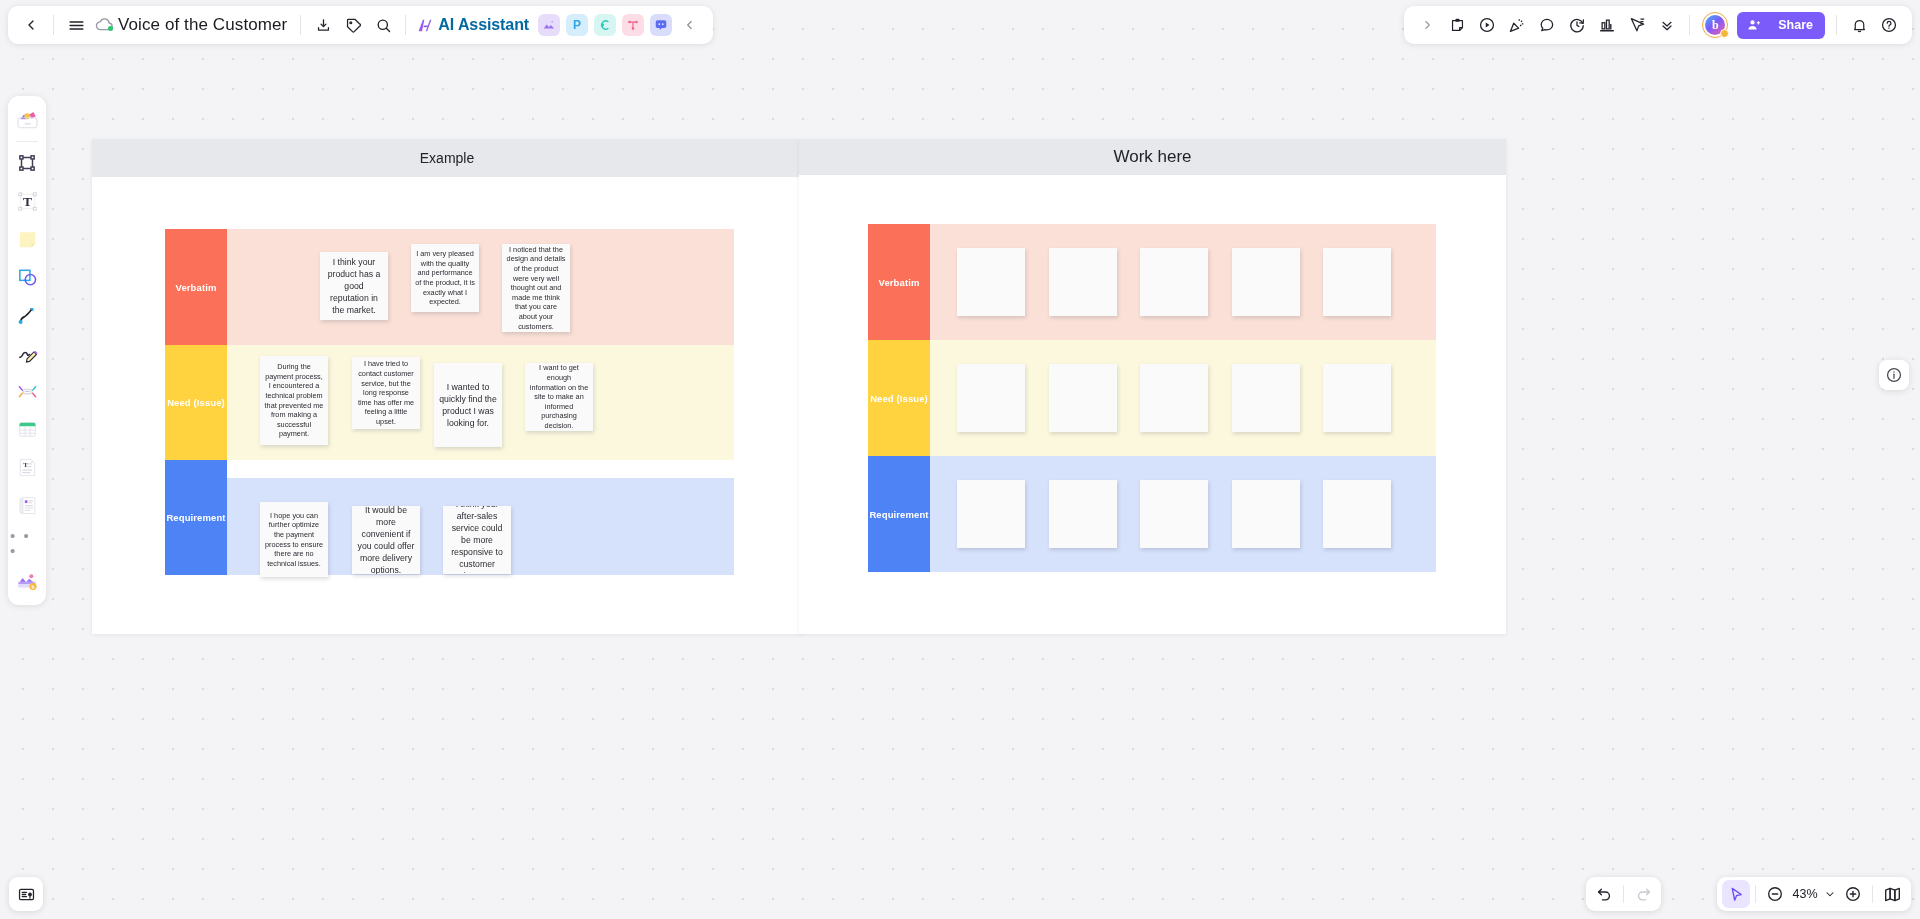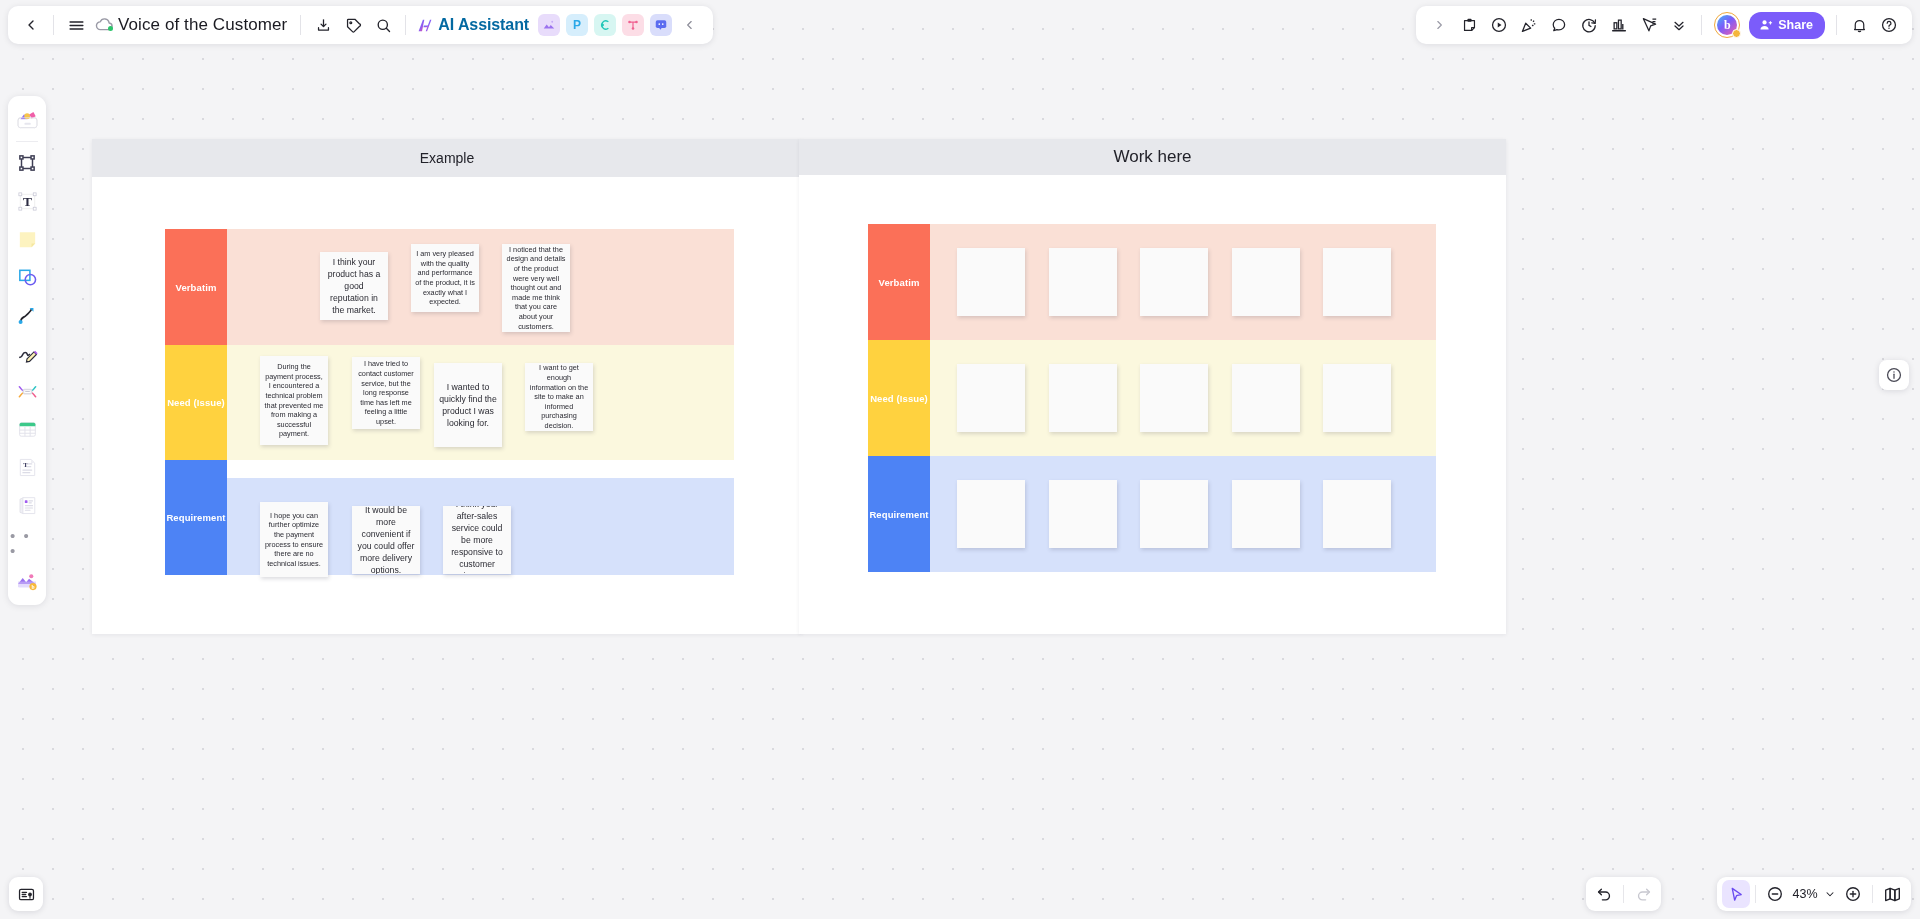--- a/index.html
+++ b/index.html
@@ -59,22 +59,22 @@
   }
   .ai-label { font-size: 16px; color: #0369a1; font-weight: 600; white-space: nowrap; letter-spacing: -.1px; }
   .appchip {
     width: 22px; height: 22px; border-radius: 6px; flex: none;
     display: flex; align-items: center; justify-content: center;
     cursor: pointer; margin: 0 3px;
     font-size: 12px; font-weight: 700;
   }
   .share-btn {
     height: 27px; background: #7b5cfa; color: #fff;
-    border-radius: 12px; display: flex; align-items: center;
-    gap: 5px; padding: 0 12px 0 10px; font-size: 12.5px;
+    border-radius: 6px; display: flex; align-items: center;
+    gap: 17px; padding: 0 12px 0 10px; font-size: 12.5px;
     font-weight: 600; cursor: pointer; margin: 0 4px;
     white-space: nowrap;
   }
   .avatar-ring {
     width: 26px; height: 26px; border-radius: 50%;
     border: 1.5px solid #f0a93c;
     display:flex; align-items:center; justify-content:center;
     cursor: pointer; position: relative; flex:none; margin: 0 5px;
   }
   .avatar-inner {
@@ -202,21 +202,21 @@
         <div class="note" style="width:68px;height:88px;margin:15px 0 0 23px;">I noticed that the design and details of the product were very well thought out and made me think that you care about your customers.</div>
       </div>
     </div>
 
     <div class="mrow" style="height:115px;">
       <div class="mlabel" style="width:62px; background:#ffd23f;">
         <span>Need (Issue)</span>
       </div>
       <div class="mbody" style="background:#fbf8de;">
         <div class="note" style="width:68px;height:89px;margin:11px 0 0 33px;">During the payment process, I encountered a technical problem that prevented me from making a successful payment.</div>
-        <div class="note" style="width:68px;height:72px;margin:12px 0 0 24px;">I have tried to contact customer service, but the long response time has left me feeling a little upset.</div>
+        <div class="note" style="width:68px;height:72px;margin:12px 0 0 24px;">I have tried to contact customer service, but the long response time has offer me feeling a little upset.</div>
         <div class="note big" style="width:68px;height:84px;margin:18px 0 0 14px;">I wanted to quickly find the product I was looking for.</div>
         <div class="note" style="width:68px;height:68px;margin:18px 0 0 23px;">I want to get enough information on the site to make an informed purchasing decision.</div>
       </div>
     </div>
 
     <div class="mrow" style="height:115px;">
       <div class="mlabel" style="width:62px; background:#4d83f5;">
         <span>Requirement</span>
       </div>
       <div class="mbody" style="background:#d6e1fb;margin-top:18px;">

